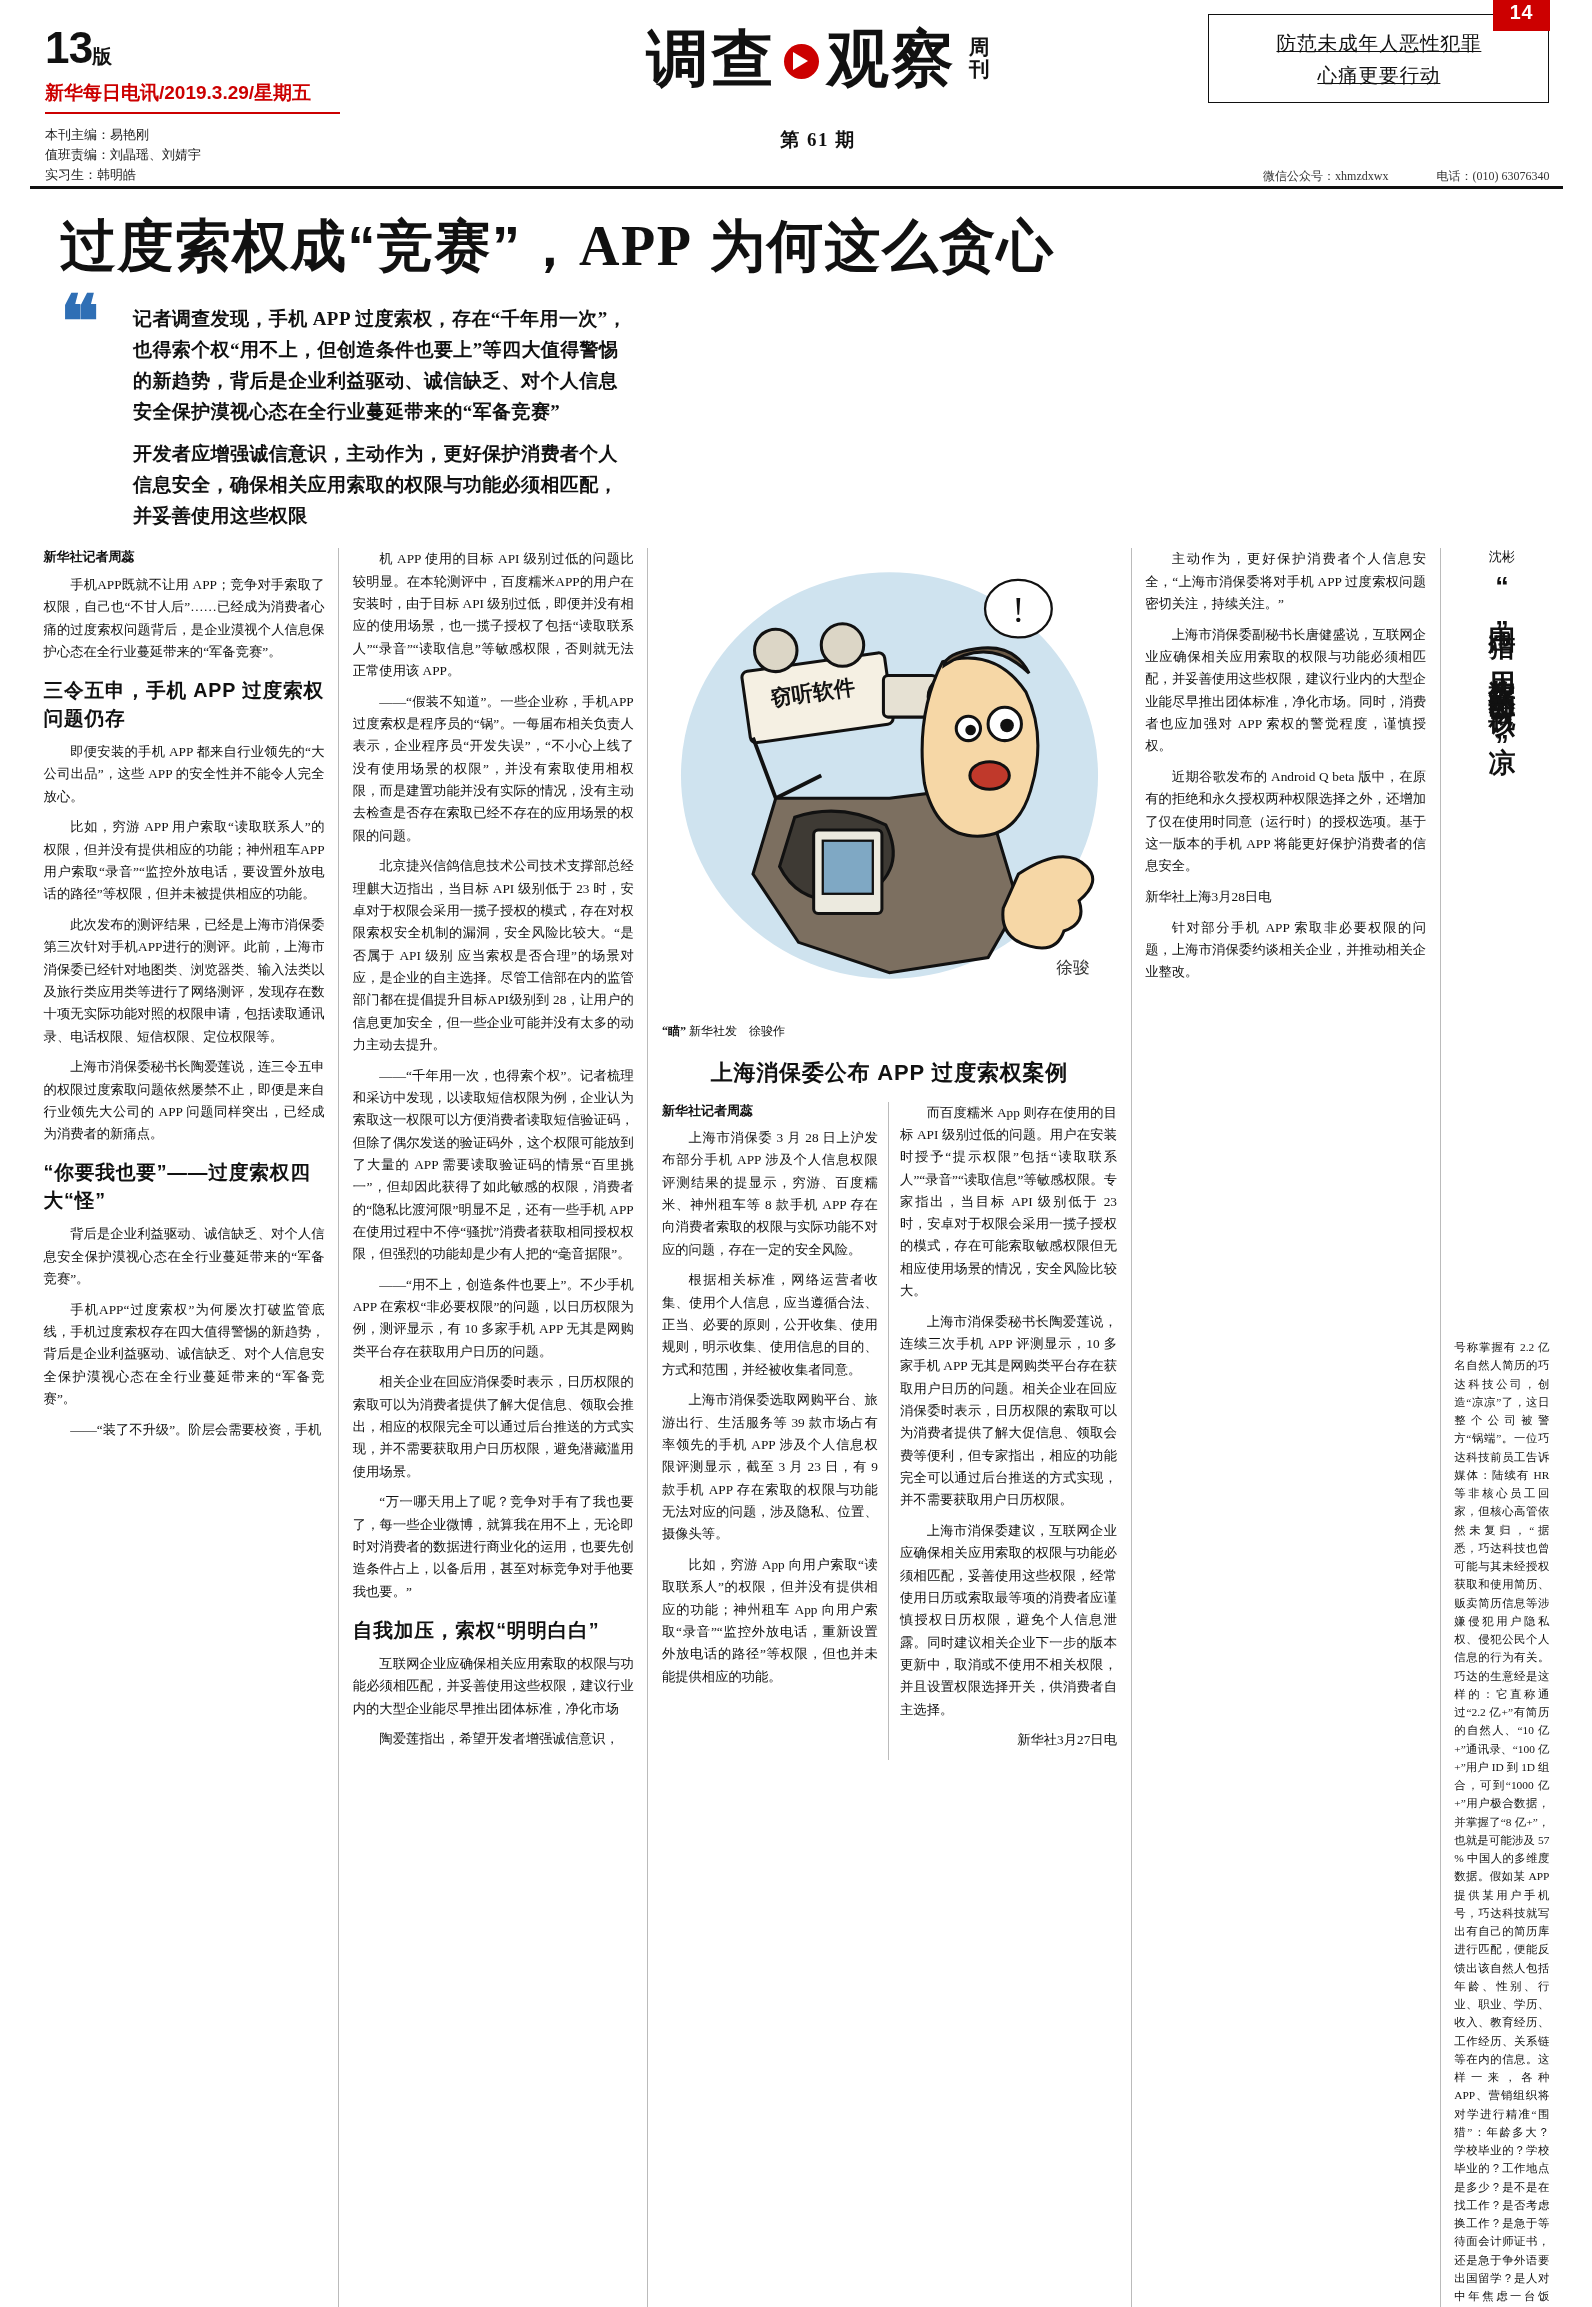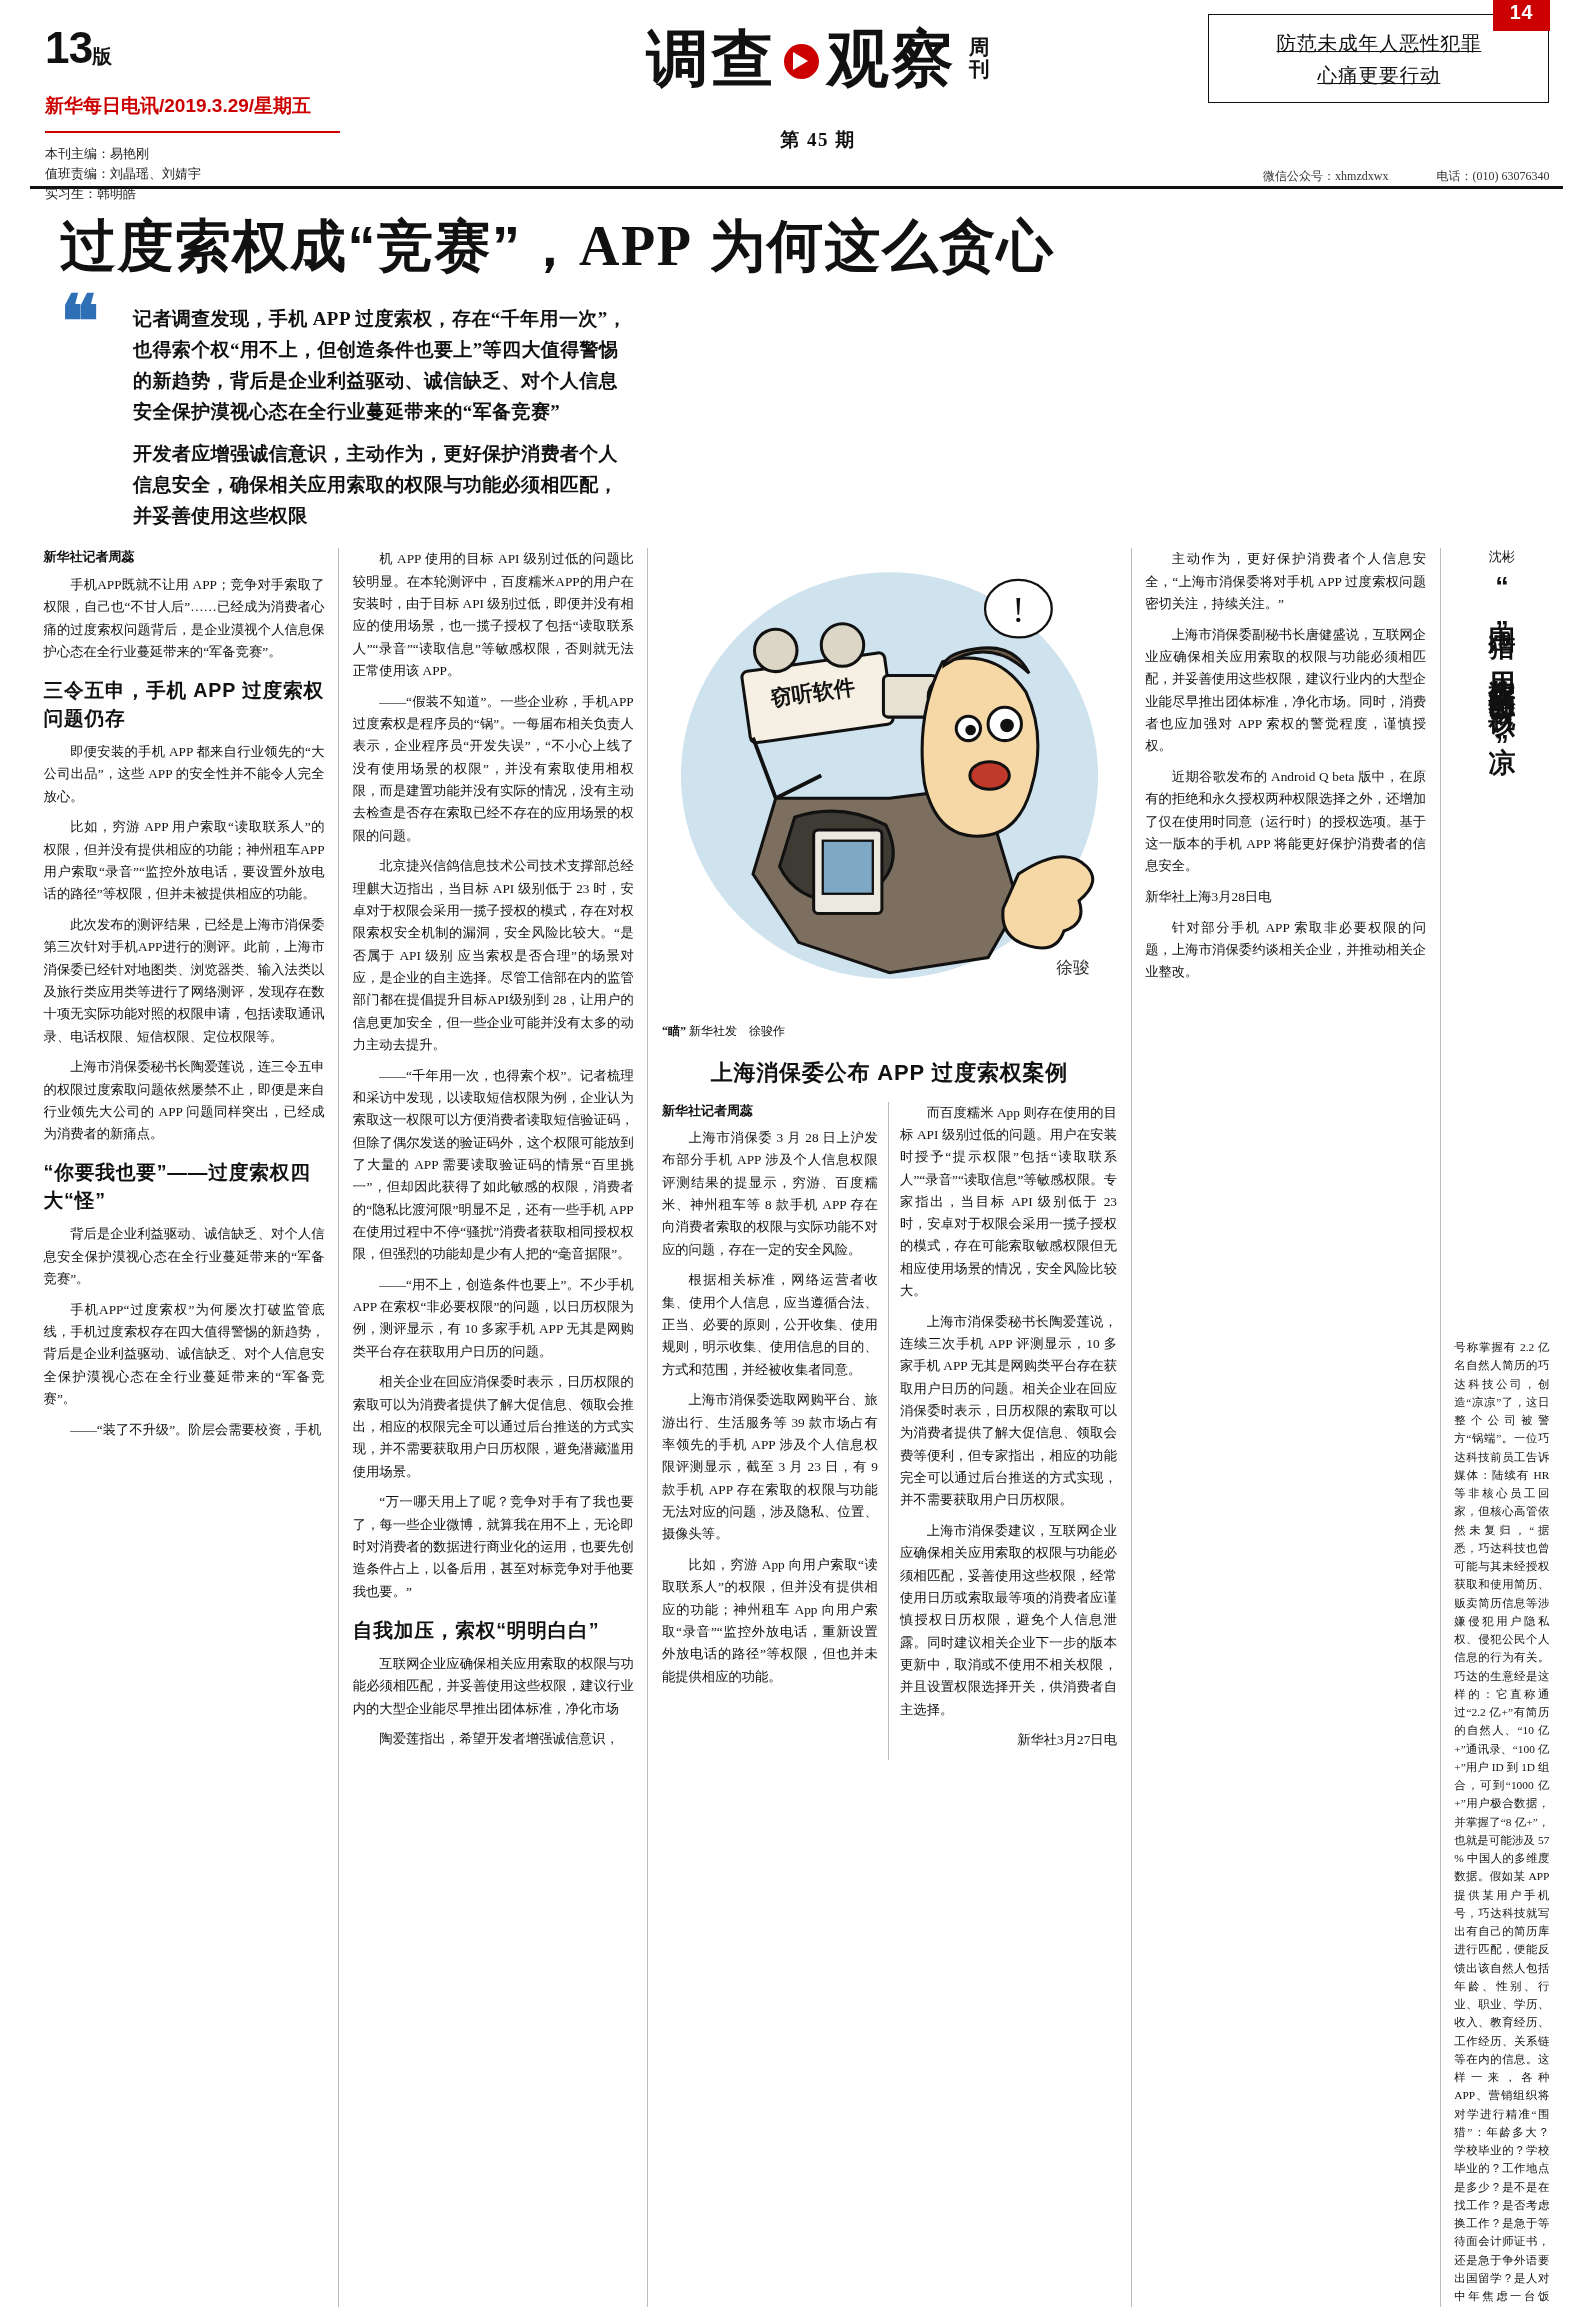--- a/index.html
+++ b/index.html
@@ -11,21 +11,21 @@
     position:relative;
     overflow:hidden;
   }
   .page { position:relative; width:1593px; height:2307px; padding:0 30px; }
 
   
   .masthead { position:relative; height:189px; border-bottom:3.8px solid #111; }
   .mh-left { position:absolute; left:15px; top:23px; width:326px; }
   .mh-num { font-family:"Liberation Sans", sans-serif; font-weight:bold; font-size:44px; letter-spacing:-0.8px; }
   .mh-num small { font-size:19.7px; font-weight:bold; }
-  .mh-date { font-family:"Liberation Sans", sans-serif; font-size:19px; color:#c00; font-weight:bold; margin-top:20px; border-bottom:2.3px solid #c00; padding-bottom:12px; width:295px;}
+  .mh-date { font-family:"Liberation Sans", sans-serif; font-size:19px; color:#c00; font-weight:bold; margin-top:7px; border-bottom:2.3px solid #c00; padding-bottom:6px; width:295px;}
   .mh-credits { margin-top:10.6px; font-size:13px; line-height:1.55; color:#222; }
   .mh-center { position:absolute; left:485px; top:16.7px; width:606px; text-align:center; }
   .logo-row { display:flex; align-items:center; justify-content:center; gap:7.6px;text-align:right; }
   .logo-text { font-family:"Liberation Serif", serif; font-weight:bold; font-size:62px; letter-spacing:3px; color:#111; }
   .logo-dot { display:inline-block; width:35px; height:35px; border-radius:50%; background:#c00; position:relative; top:3px;}
   .logo-dot:after{content:""; position:absolute; left:9px; top:7.6px; width:0; height:0; border-left:15px solid #fff; border-top:9px solid transparent; border-bottom:9px solid transparent;}
   .logo-sub { font-size:20.5px; font-weight:bold; line-height:1.05; margin-left:4.5px; }
   .issue { margin-top:26px; font-size:19px; font-weight:bold; letter-spacing:1.5px; }
   .mh-right { position:absolute; right:13.6px; top:13.6px; width:341px; }
   .mh-box { border:1.5px solid #111; padding:13.6px 7.6px 10.6px; text-align:center; position:relative;text-decoration:underline; }
@@ -96,21 +96,21 @@
     <div class="mh-center">
       <div class="logo-row">
         <span class="logo-text">调查</span>
         <span class="logo-dot"></span>
         <span class="logo-text">观察</span>
         <span class="logo-sub">
           <div>周</div>
           <div>刊</div>
         </span>
       </div>
-      <div class="issue">第 45 期</div>
+      <div class="issue">第 61 期</div>
     </div>
 
     <div class="mh-right">
       <div class="mh-box">
         <div class="mh-badge">14</div>
         <div>防范未成年人恶性犯罪</div>
         <div>心痛更要行动</div>
       </div>
     </div>
 

